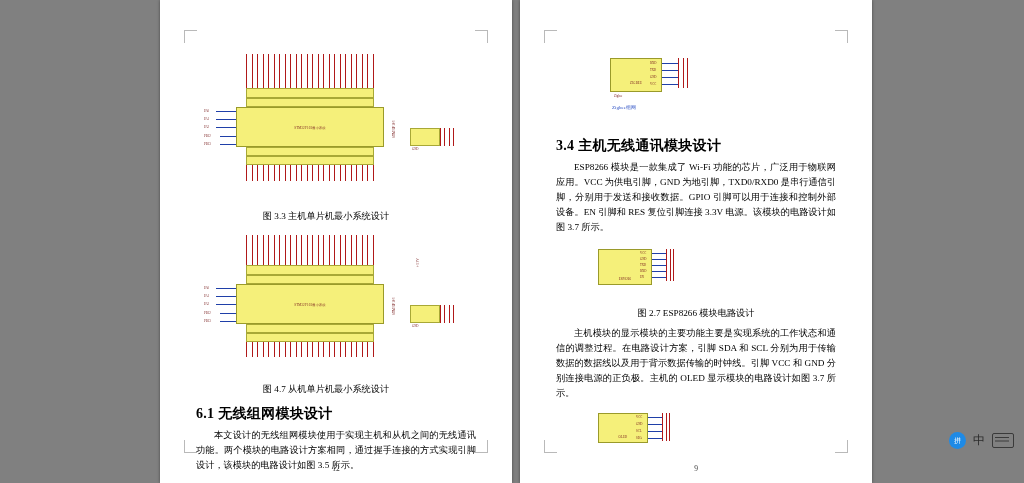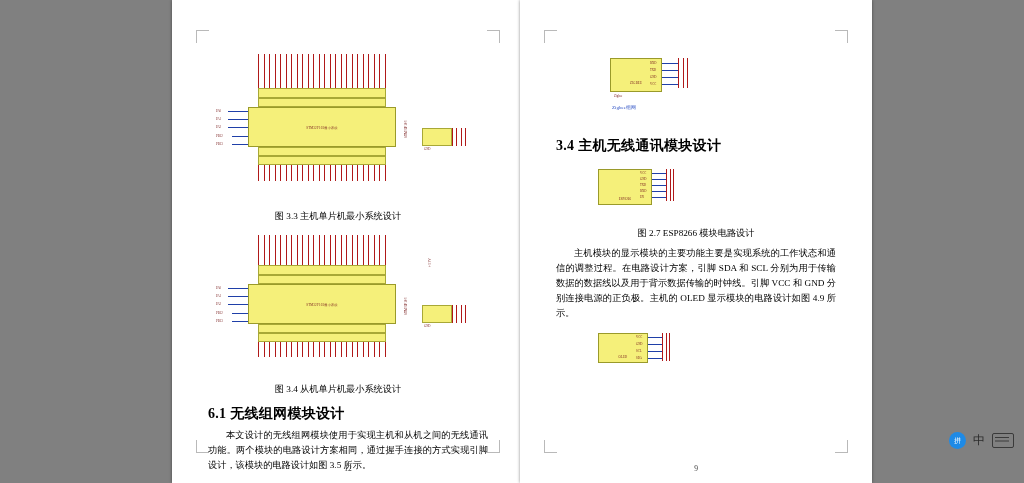--- a/index.html
+++ b/index.html
@@ -19,21 +19,21 @@
   }
   .page {
     position: absolute;
     top: 0;
     width: 352px;
     height: 483px;
     background: #ffffff;
     box-shadow: 0 0 3px rgba(0,0,0,0.45);
     overflow: hidden;
   }
-  .page-left { left: 172px; }
+  .page-left { left: 160px; }
   .page-right { left: 520px; }
 
   
   .crop {
     position: absolute;
     width: 12px;
     height: 12px;
     pointer-events: none;
   }
   .crop.tl { top: 30px; left: 24px; border-left: 1px solid #b9b9b9; border-top: 1px solid #b9b9b9; }
@@ -371,21 +371,21 @@
         <div class="small-chip" style="left:208px;top:76px;width:30px;height:18px;"></div>
         <div class="combs" style="left:238px;top:76px;width:14px;height:18px;">
           <i style="height:18px"></i>
             <i style="height:18px"></i>
             <i style="height:18px"></i>
             <i style="height:18px"></i>
         </div>
         <div class="tinytext" style="left:210px;top:95px;">GND</div>
       </div>
 
-      <div class="figcap" style="margin-left:-20px;">图 3.4 从机单片机最小系统设计</div>
+      <div class="figcap" style="margin-left:-20px;">图 4.7 从机单片机最小系统设计</div>
 
       <h2 class="h2">6.1 无线组网模块设计</h2>
       <p class="para">本文设计的无线组网模块使用于实现主机和从机之间的无线通讯功能。两个模块的电路设计方案相同，通过握手连接的方式实现引脚设计，该模块的电路设计如图 3.5 所示。</p>
     </div>
 
     <div class="pagenum">12</div>
   </div>
 
   <div class="page page-right">
     <div class="crop tl"></div>
@@ -411,20 +411,21 @@
           <i style="height:30px"></i>
             <i style="height:30px"></i>
             <i style="height:30px"></i>
         </div>
         <div class="tinytext" style="left:52px;top:46px;">Zigbee</div>
         <div class="zigbee-caption" style="left:50px;top:56px;">Zigbee组网</div>
       </div>
 
 
       <h2 class="h2">3.4 主机无线通讯模块设计</h2>
+      <p class="para">ESP8266 模块是一款集成了 Wi-Fi 功能的芯片，广泛用于物联网应用。VCC 为供电引脚，GND 为地引脚，TXD0/RXD0 是串行通信引脚，分别用于发送和接收数据。GPIO 引脚可以用于连接和控制外部设备。EN 引脚和 RES 复位引脚连接 3.3V 电源。该模块的电路设计如图 3.7 所示。</p>
 
       <div class="schematic" style="width:268px;height:60px;margin-top:8px;">
         <div class="mcu-box" style="left:36px;top:6px;width:54px;height:36px;">
           <span class="mcu-label" style="font-size:3px;top:78%;">ESP8266</span>
         </div>
         <div class="tinytext" style="left:78px;top:8px;">VCC</div>
         <div class="tinytext" style="left:78px;top:14px;">GND</div>
         <div class="tinytext" style="left:78px;top:20px;">TXD</div>
         <div class="tinytext" style="left:78px;top:26px;">RXD</div>
         <div class="tinytext" style="left:78px;top:32px;">EN</div>
@@ -435,21 +436,21 @@
         <div class="hline" style="left:90px;top:34px;width:14px;"></div>
         <div class="combs" style="left:104px;top:6px;width:8px;height:32px;">
           <i style="height:32px"></i>
             <i style="height:32px"></i>
             <i style="height:32px"></i>
         </div>
       </div>
 
       <div class="figcap">图 2.7 ESP8266 模块电路设计</div>
 
-      <p class="para">主机模块的显示模块的主要功能主要是实现系统的工作状态和通信的调整过程。在电路设计方案，引脚 SDA 和 SCL 分别为用于传输数据的数据线以及用于背示数据传输的时钟线。引脚 VCC 和 GND 分别连接电源的正负极。主机的 OLED 显示模块的电路设计如图 4.9 所示。</p>
+      <p class="para">主机模块的显示模块的主要功能主要是实现系统的工作状态和通信的调整过程。在电路设计方案，引脚 SDA 和 SCL 分别为用于传输数据的数据线以及用于背示数据传输的时钟线。引脚 VCC 和 GND 分别连接电源的正负极。主机的 OLED 显示模块的电路设计如图 3.7 所示。</p>
 
       <div class="schematic" style="width:268px;height:52px;margin-top:8px;">
         <div class="mcu-box" style="left:36px;top:4px;width:50px;height:30px;">
           <span class="mcu-label" style="font-size:3px;top:76%;">OLED</span>
         </div>
         <div class="tinytext" style="left:74px;top:6px;">VCC</div>
         <div class="tinytext" style="left:74px;top:13px;">GND</div>
         <div class="tinytext" style="left:74px;top:20px;">SCL</div>
         <div class="tinytext" style="left:74px;top:27px;">SDA</div>
         <div class="hline" style="left:86px;top:8px;width:14px;"></div>

